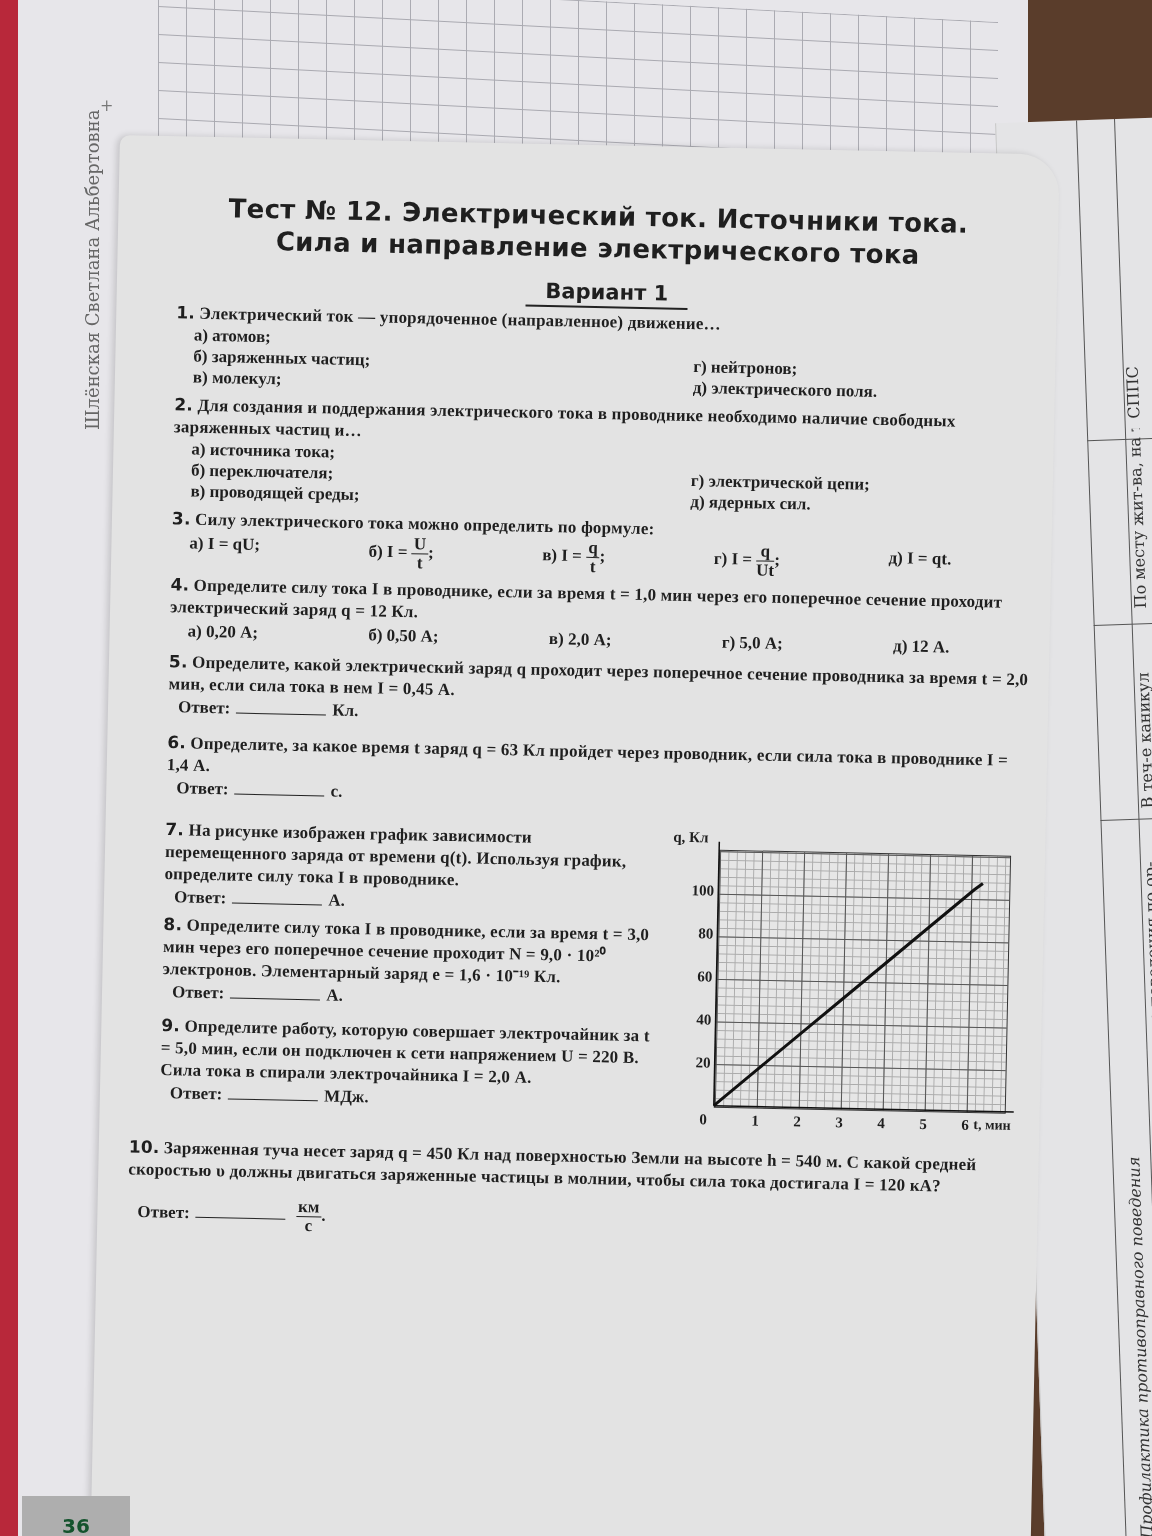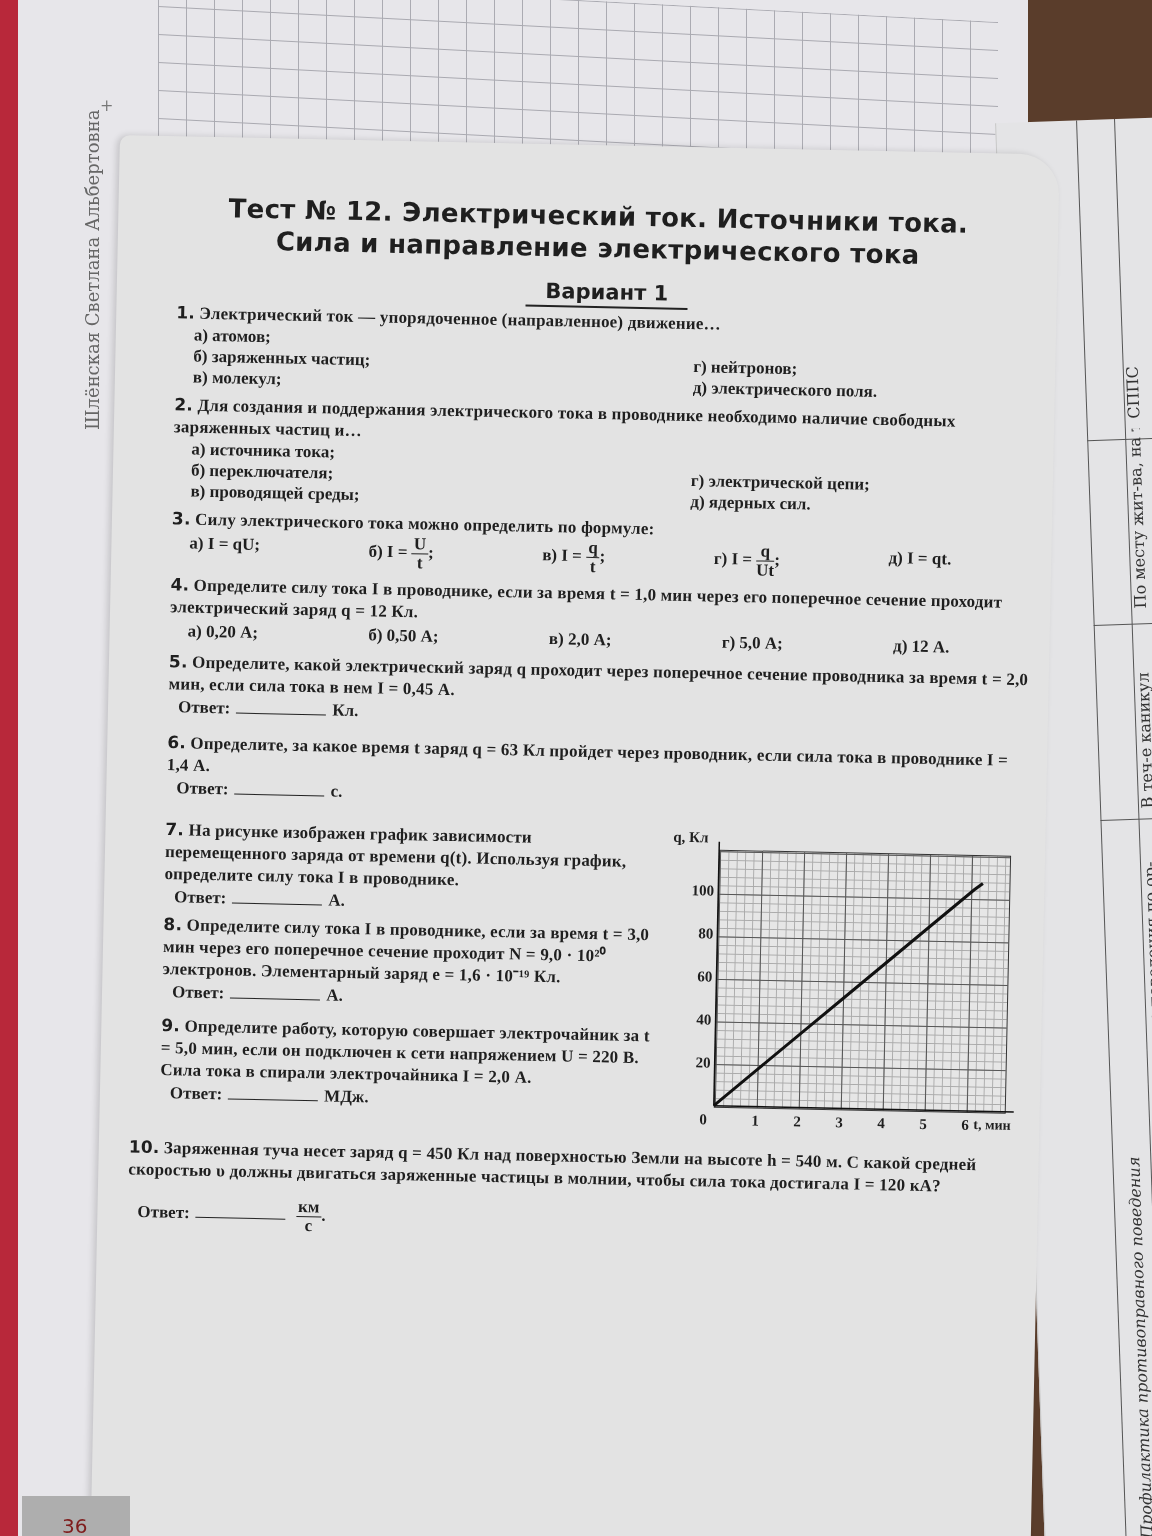--- a/index.html
+++ b/index.html
@@ -87,22 +87,22 @@
   .chart-svg { position: absolute; left: 48px; top: 20px; width: 290px; height: 256px; overflow: visible; }
   .ytick { position: absolute; left: 14px; font-size: 15px; font-family: "Liberation Serif", serif; font-weight: bold; width: 30px; text-align: right; }
   .xtick { position: absolute; top: 282px; font-size: 15px; font-family: "Liberation Serif", serif; font-weight: bold; }
   .ylabel { position: absolute; left: 2px; top: 0px; font-size: 15px; font-family: "Liberation Serif", serif; font-weight: bold; }
   .xlabel { position: absolute; left: 322px; top: 282px; font-size: 14px; font-family: "Liberation Serif", serif; font-weight: bold; white-space: nowrap; }
   .frac { display: inline-block; text-align: center; vertical-align: middle; line-height: 18px; }
   .frac .num { display: block; border-bottom: 1.5px solid #222; padding: 0 2px; }
   .frac .den { display: block; }
   .page-number {
     position: absolute; left: 22px; top: 1496px; width: 108px; height: 40px;
-    background: #aeaeae; color: #7f1d1d; font-family: "DejaVu Sans", sans-serif;
-    font-weight: normal; font-size: 20px; padding: 18px 0 0 40px; box-sizing: border-box;
+    background: #aeaeae; color: #14532d; font-family: "DejaVu Sans", sans-serif;
+    font-weight: bold; font-size: 20px; padding: 18px 0 0 40px; box-sizing: border-box;
   }
 </style>
 </head>
 <body>
 
 <div class="red-cover"></div>
 
 <div class="notebook">
   <div class="notebook-grid"></div>
 </div>

